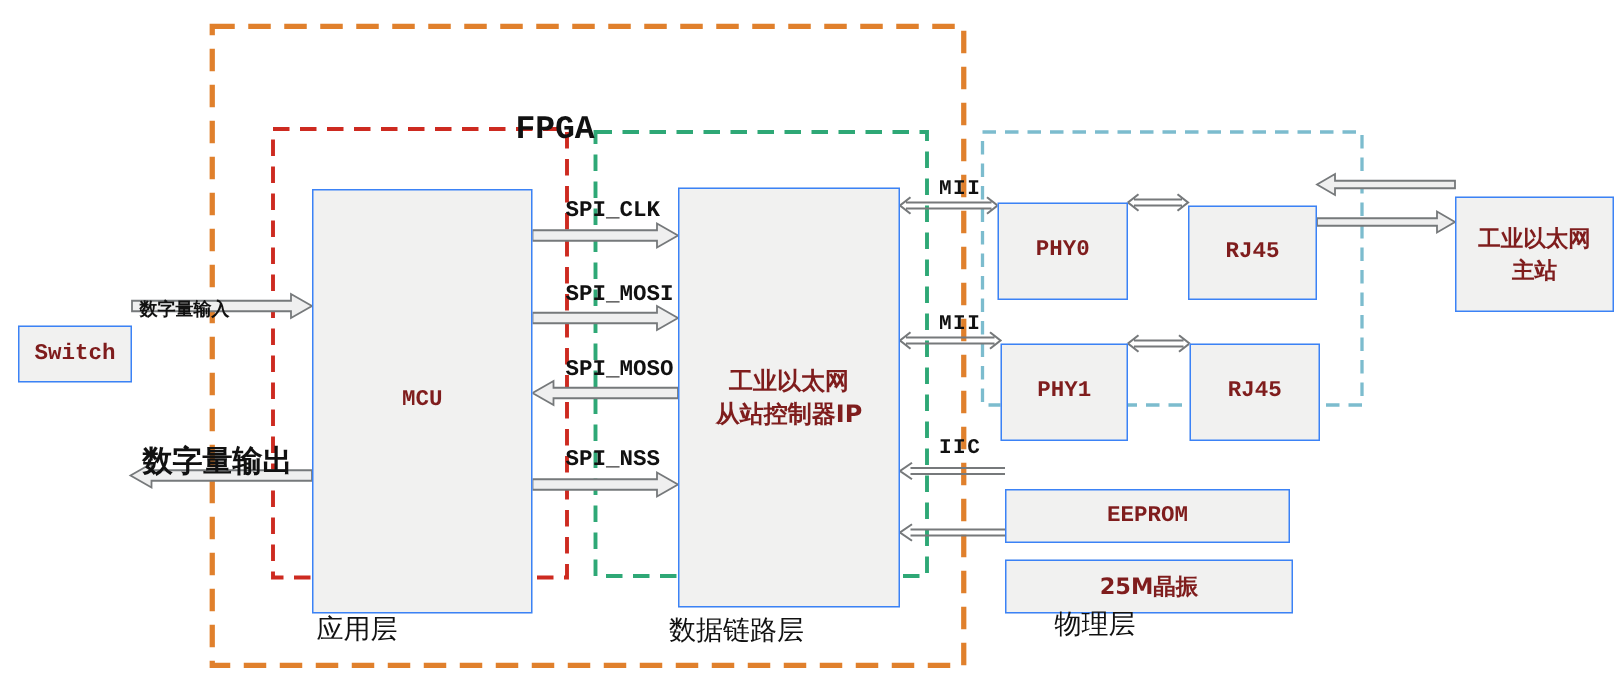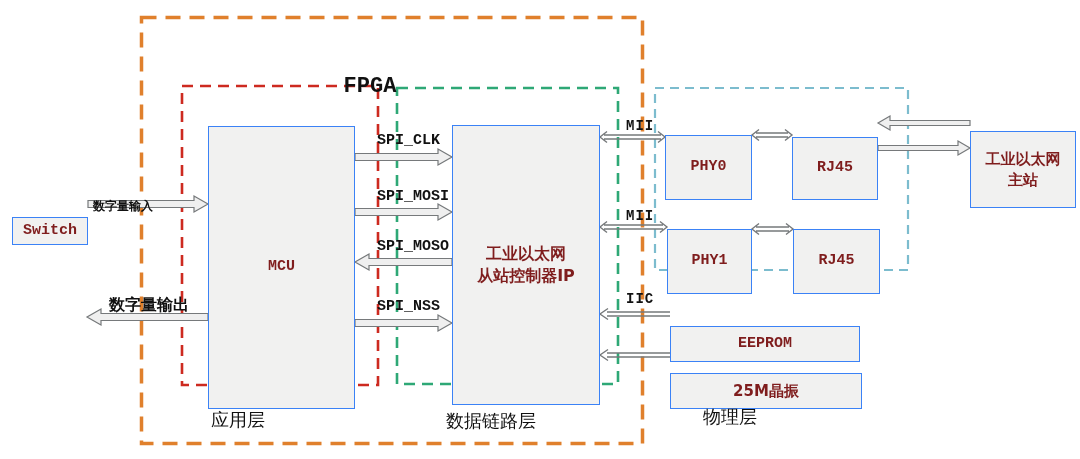--- a/index.html
+++ b/index.html
@@ -52,21 +52,21 @@
     <g fill="none" stroke="#76797b" stroke-width="1.4">
       <path d="M604,135 H661 M604,139 H661 M607,131.5 L600,137 L607,142.5 M658,131.5 L665,137 L658,142.5"></path>
       <path d="M604,225 H663 M604,229 H663 M607,221.5 L600,227 L607,232.5 M660,221.5 L667,227 L660,232.5"></path>
       <path d="M756,133 H788 M756,137 H788 M759,129.5 L752,135 L759,140.5 M785,129.5 L792,135 L785,140.5"></path>
       <path d="M756,227 H789 M756,231 H789 M759,223.5 L752,229 L759,234.5 M786,223.5 L793,229 L786,234.5"></path>
       <path d="M607,312 H670 M607,316 H670 M608,308.5 L600,314 L608,319.5"></path>
       <path d="M607,353 H670 M607,357 H670 M608,349.5 L600,355 L608,360.5"></path>
     </g>
   </svg>
 
-  <div class="node mono" style="left:12px;top:185px;width:76px;height:28px;">Switch</div>
+  <div class="node mono" style="left:12px;top:185px;width:76px;height:38px;">Switch</div>
 
 
   <div class="node mono" style="left:208px;top:94px;width:147px;height:283px;">MCU</div>
 
   <div class="node cjk" style="left:452px;top:93px;width:148px;height:280px;font-size:16px;">工业以太网
 从站控制器IP</div>
 
   <div class="node mono" style="left:665px;top:103px;width:87px;height:65px;">PHY0</div>
 
   <div class="node mono" style="left:792px;top:105px;width:86px;height:63px;">RJ45</div>
@@ -85,21 +85,21 @@
   <div class="lbl fpga-title" style="left:330px;top:40px;width:80px;">FPGA</div>
 
   <div class="lbl layer-title" style="left:211px;top:411px;width:122px;">应用层</div>
 
   <div class="lbl layer-title" style="left:446px;top:412px;width:180px;">数据链路层</div>
 
   <div class="lbl layer-title" style="left:703px;top:408px;width:120px;">物理层</div>
 
   <div class="lbl cjk" style="left:93px;top:200px;font-size:12px;">数字量输入</div>
 
-  <div class="lbl cjk" style="left:95px;top:297px;font-size:16px;margin-left:14px;">数字量输出</div>
+  <div class="lbl cjk" style="left:95px;top:297px;font-size:20px;">数字量输出</div>
 
   <div class="lbl siglbl" style="left:377px;top:133px;">SPI_CLK</div>
 
   <div class="lbl siglbl" style="left:377px;top:189px;">SPI_MOSI</div>
 
   <div class="lbl siglbl" style="left:377px;top:239px;">SPI_MOSO</div>
 
   <div class="lbl siglbl" style="left:377px;top:299px;">SPI_NSS</div>
 
   <div class="lbl buslbl" style="left:626px;top:119px;">MII</div>

